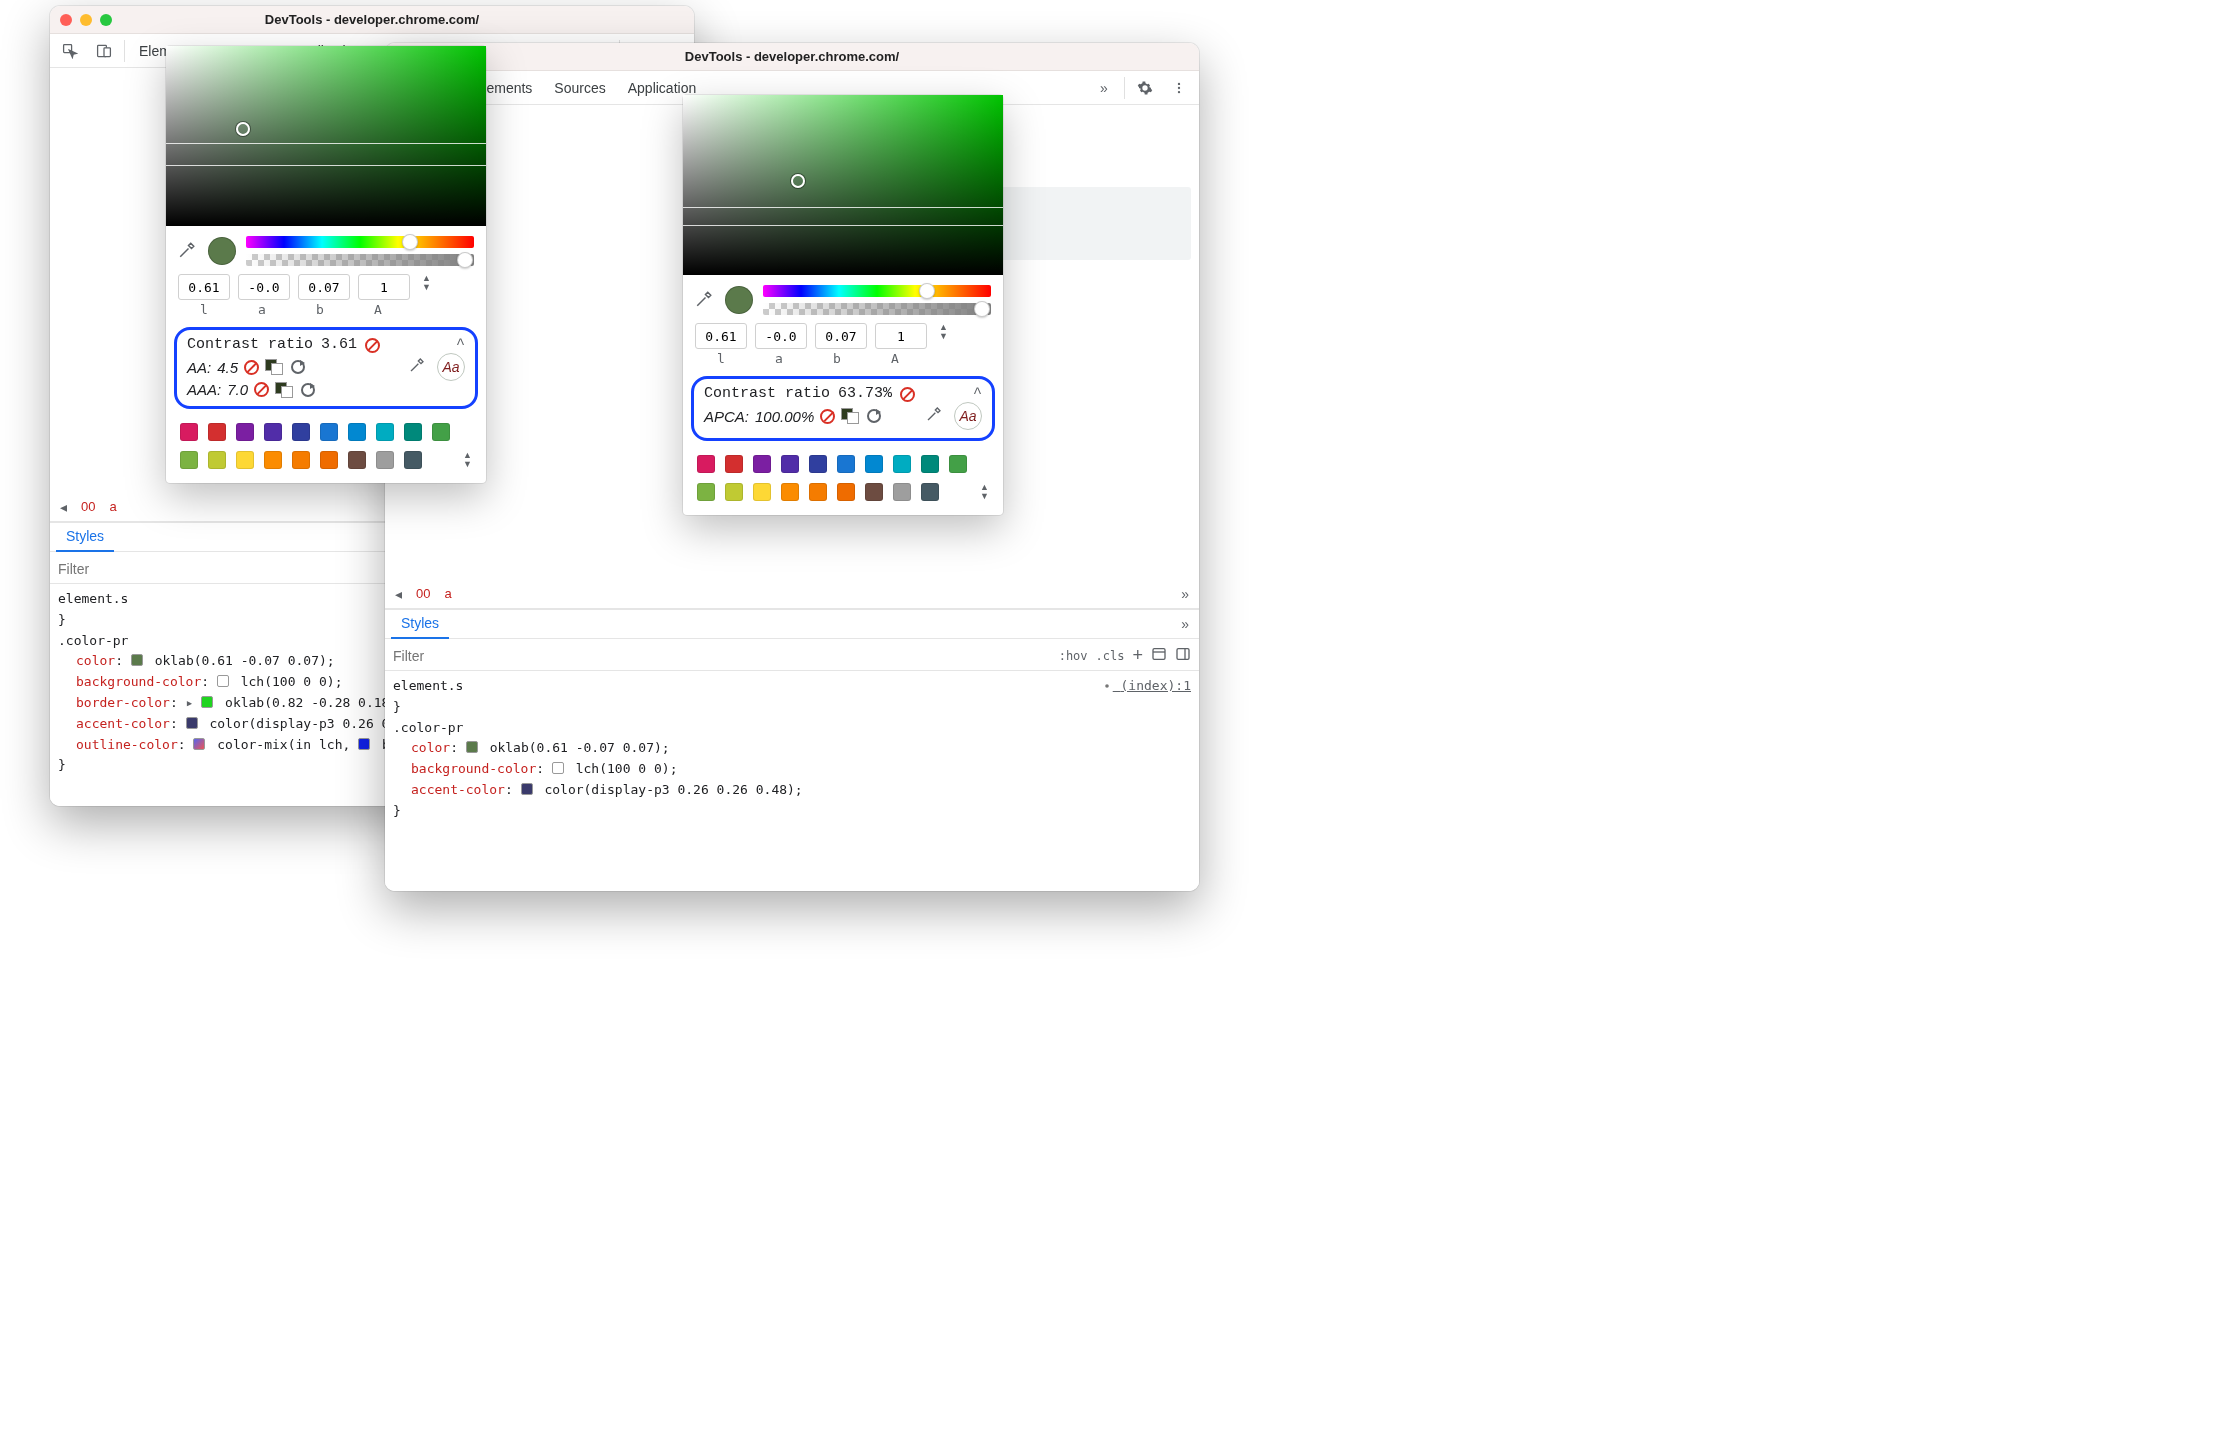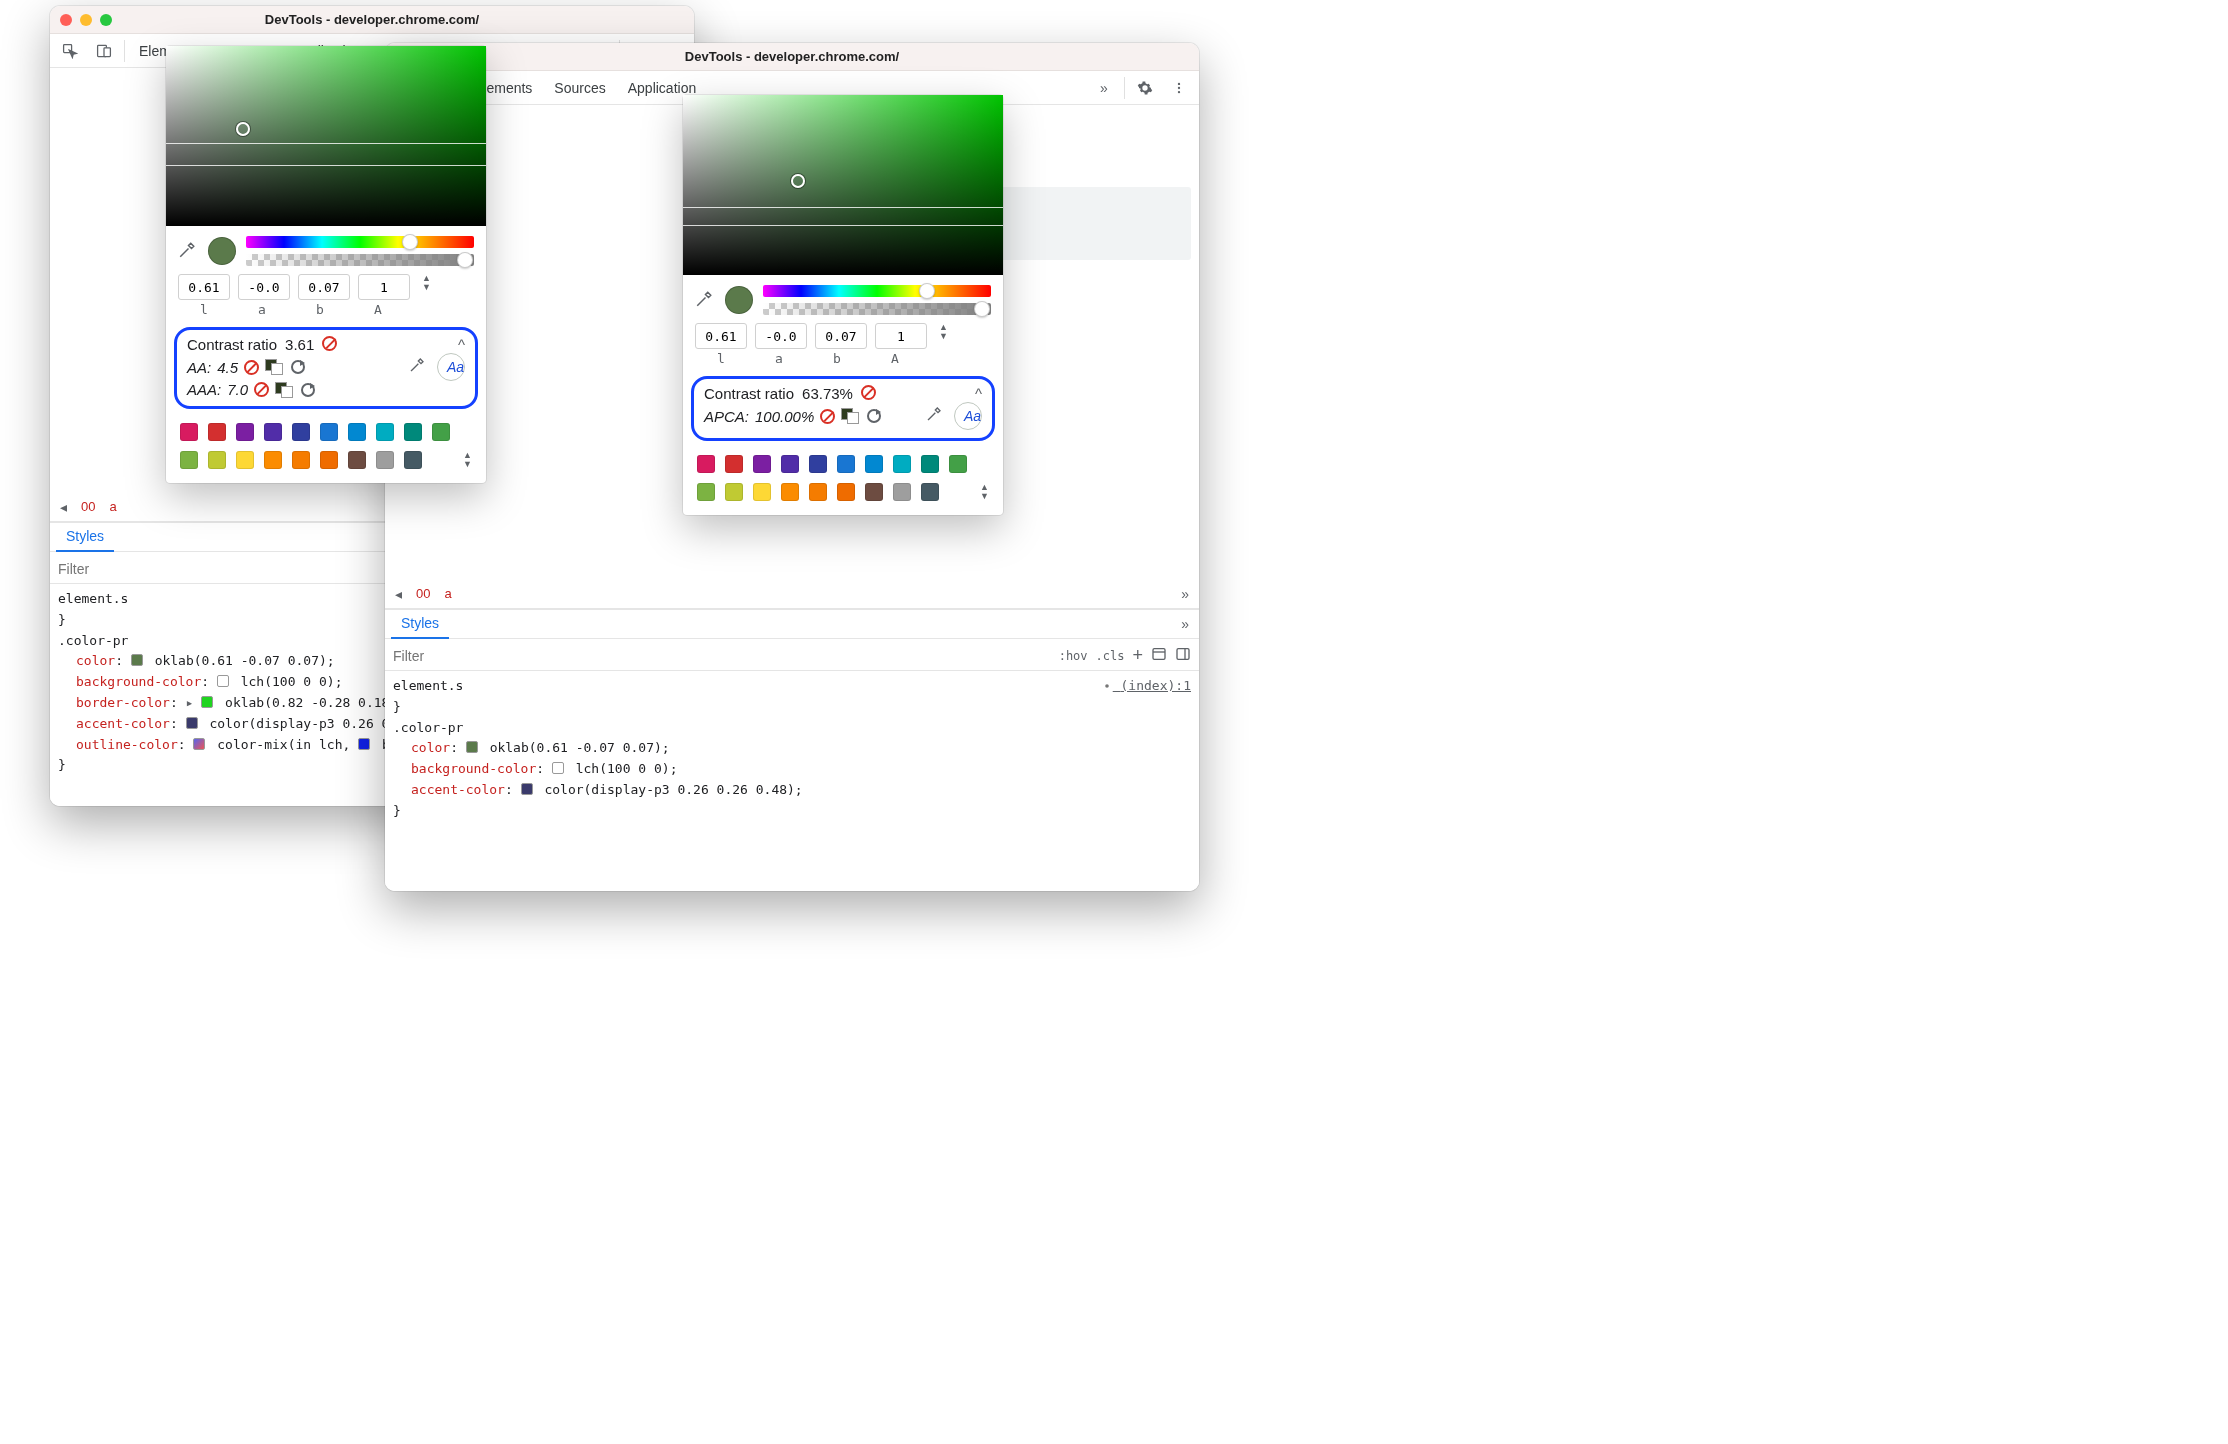--- a/index.html
+++ b/index.html
@@ -146,32 +146,32 @@
   .inputs-row input {
     width:52px; height:26px; text-align:center; border:1px solid #d0d0d0; border-radius:3px;
     font-family:Menlo,Consolas,monospace; font-size:13px;
   }
   .inputs-row .spin { display:flex; flex-direction:column; gap:0; margin-left:4px; color:#5f6368; font-size:9px; line-height:9px;}
   .lbrow { display:flex; gap:6px; padding:0 12px 6px; font-family:Menlo,Consolas,monospace; color:#5f6368; font-size:13px;}
   .lbrow span { width:52px; text-align:center; }
   .contrast {
     margin:4px 8px; border:3px solid #1441ff; border-radius:16px; padding:6px 10px 8px;
   }
-  .cr-top { display:flex; align-items:flex-start; gap:8px; font-size:15px; }
+  .cr-top { display:flex; align-items:flex-end; gap:8px; font-size:15px;font-family:Liberation Mono, monospace; }
   .cr-top .crcaret { margin-left:auto; color:#5f6368; }
   .no-icon { width:15px;height:15px;border:2px solid #d93025;border-radius:50%;position:relative;display:inline-block;vertical-align:-2px;}
   .no-icon::after{content:"";position:absolute;left:48%;top:-1px;bottom:-1px;width:2px;background:#d93025;transform:rotate(45deg);}
   .cr-line { display:flex; align-items:center; gap:6px; font-size:15px; font-style:italic;}
   .swpair { display:inline-flex; width:20px; height:16px; position:relative;}
   .swpair > span { position:absolute; width:12px; height:12px; border:1px solid #999; }
   .swpair > span:first-child { left:0; top:0; background:#2e3b1f; }
   .swpair > span:last-child  { left:6px; top:4px; background:#fff; }
   .refresh { width:14px;height:14px;border:2px solid #5f6368;border-radius:50%;position:relative;display:inline-block;}
   .refresh::after{content:"";position:absolute;right:-2px;top:-2px;width:0;height:0;border-left:5px solid #5f6368;border-top:3px solid transparent;border-bottom:3px solid transparent;}
-  .aa-circle { width:28px;height:28px;border:1px solid #c0c8c0;border-radius:50%;display:flex;align-items:center;justify-content:flex-end;color:#1d4ed8;font-size:14px;}
+  .aa-circle { width:28px;height:28px;border:1px solid #c0c8c0;border-radius:50%;display:flex;align-items:center;justify-content:center;color:#7f1d1d;font-size:14px;}
   .cr-right { margin-left:auto; display:flex; align-items:center; gap:8px; }
 
   .palette { display:flex; flex-wrap:wrap; gap:10px; padding:10px 14px 14px; align-items:center;}
   .palette .psw { width:18px;height:18px;border-radius:3px;box-shadow:inset 0 0 0 1px rgba(0,0,0,0.1); cursor:pointer;}
   .palette .spin { display:flex; flex-direction:column; font-size:9px; line-height:9px; color:#5f6368; margin-left:auto;}
 
 </style>
 </head>
 <body>
 

